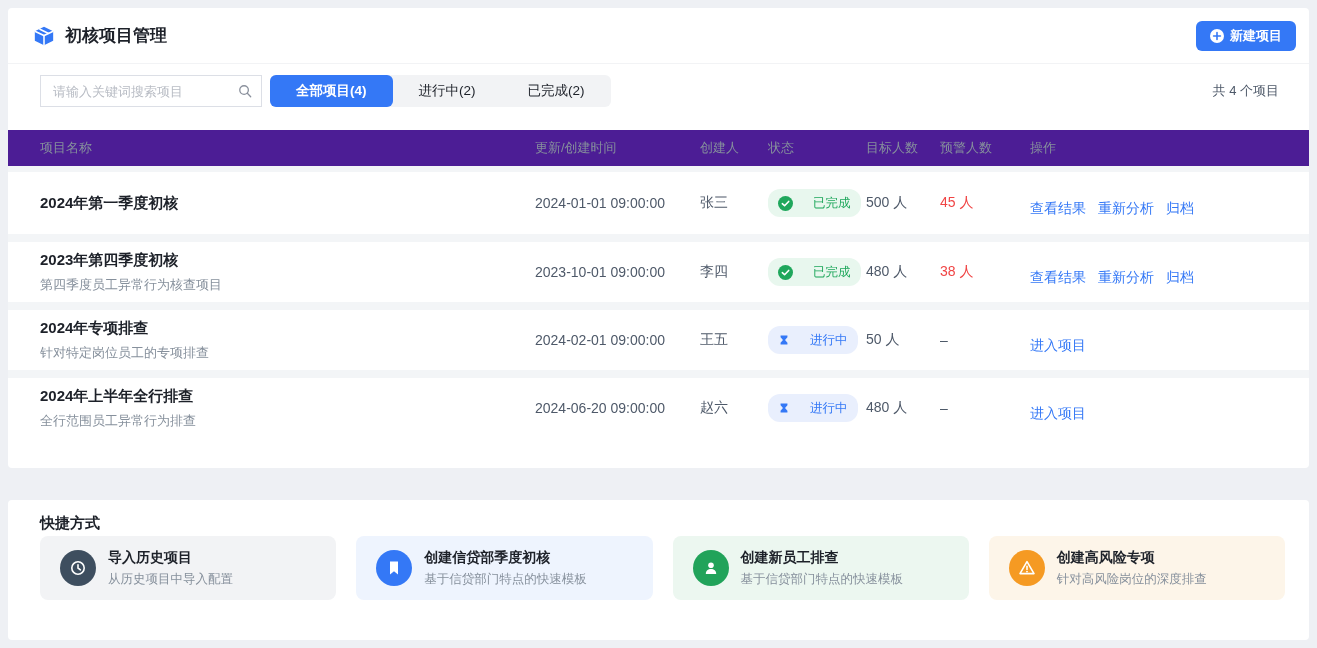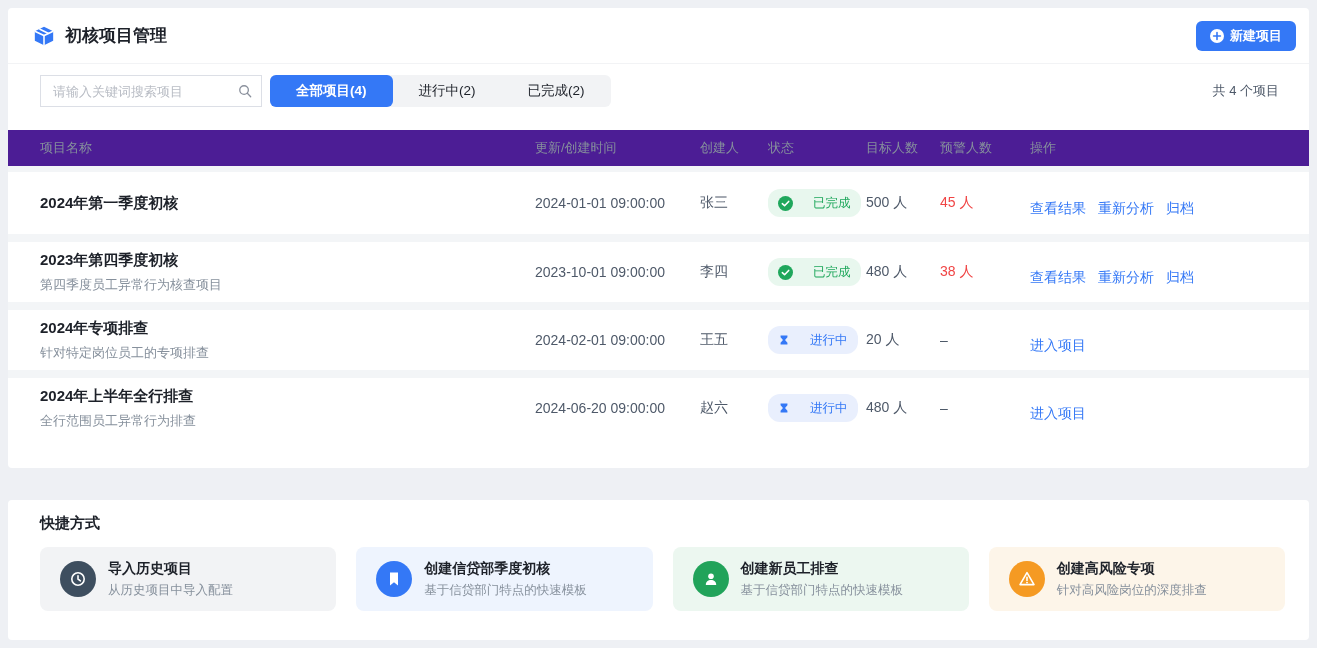--- a/index.html
+++ b/index.html
@@ -69,21 +69,21 @@
   }
   .badge .badge-ic { display:inline-flex; }
   .badge.done { background:#e8f7ee; color:#1fa75c; }
   .badge.progress { background:#e9effd; color:#3478f6; }
   .actions-cell { display:flex; gap:12px; }
   .link { color:#3478f6; font-size:14px; text-decoration:none; cursor:pointer; white-space:nowrap;margin-top:12px; }
 
   
   .shortcuts { padding:14px 24px 0 32px; }
   .shortcuts h2 { font-size:15px; font-weight:700; color:#1d2129; }
-  .cards { display:flex; gap:20px; margin-top:14px; }
+  .cards { display:flex; gap:20px; margin-top:3px; }
   .card {
     flex:1; height:64px; border-radius:8px; display:flex; align-items:center;
     padding:0 16px 0 20px; cursor:pointer;
   }
   .card-circle {
     width:36px; height:36px; border-radius:50%; flex:0 0 36px;
     display:flex; align-items:center; justify-content:center; margin-right:12px;
   }
   .card-title { font-size:14px; font-weight:700; color:#1d2129; }
   .card-desc { font-size:12.5px; color:#86909c; margin-top:4px; }
@@ -209,21 +209,21 @@
     <div>
       <span class="badge progress">
         <span class="badge-ic">
               <svg width="12" height="12" viewBox="0 0 14 12">
                 <path d="M3 0.8 H11 V2.8 L8.2 6 L11 9.2 V11.2 H3 V9.2 L5.8 6 L3 2.8 Z" fill="#3478f6"></path>
               </svg>
             </span>
         <span>进行中</span>
       </span>
     </div>
-    <div class="cell">20 人</div>
+    <div class="cell">50 人</div>
     <div class="cell warning-cell">–</div>
     <div class="actions-cell">
           <a class="link">进入项目</a>
         </div>
   </div>
 
   <div class="grid-cols trow">
     <div>
       <div class="row-title">2024年上半年全行排查</div>
       <div class="row-desc">全行范围员工异常行为排查</div>

